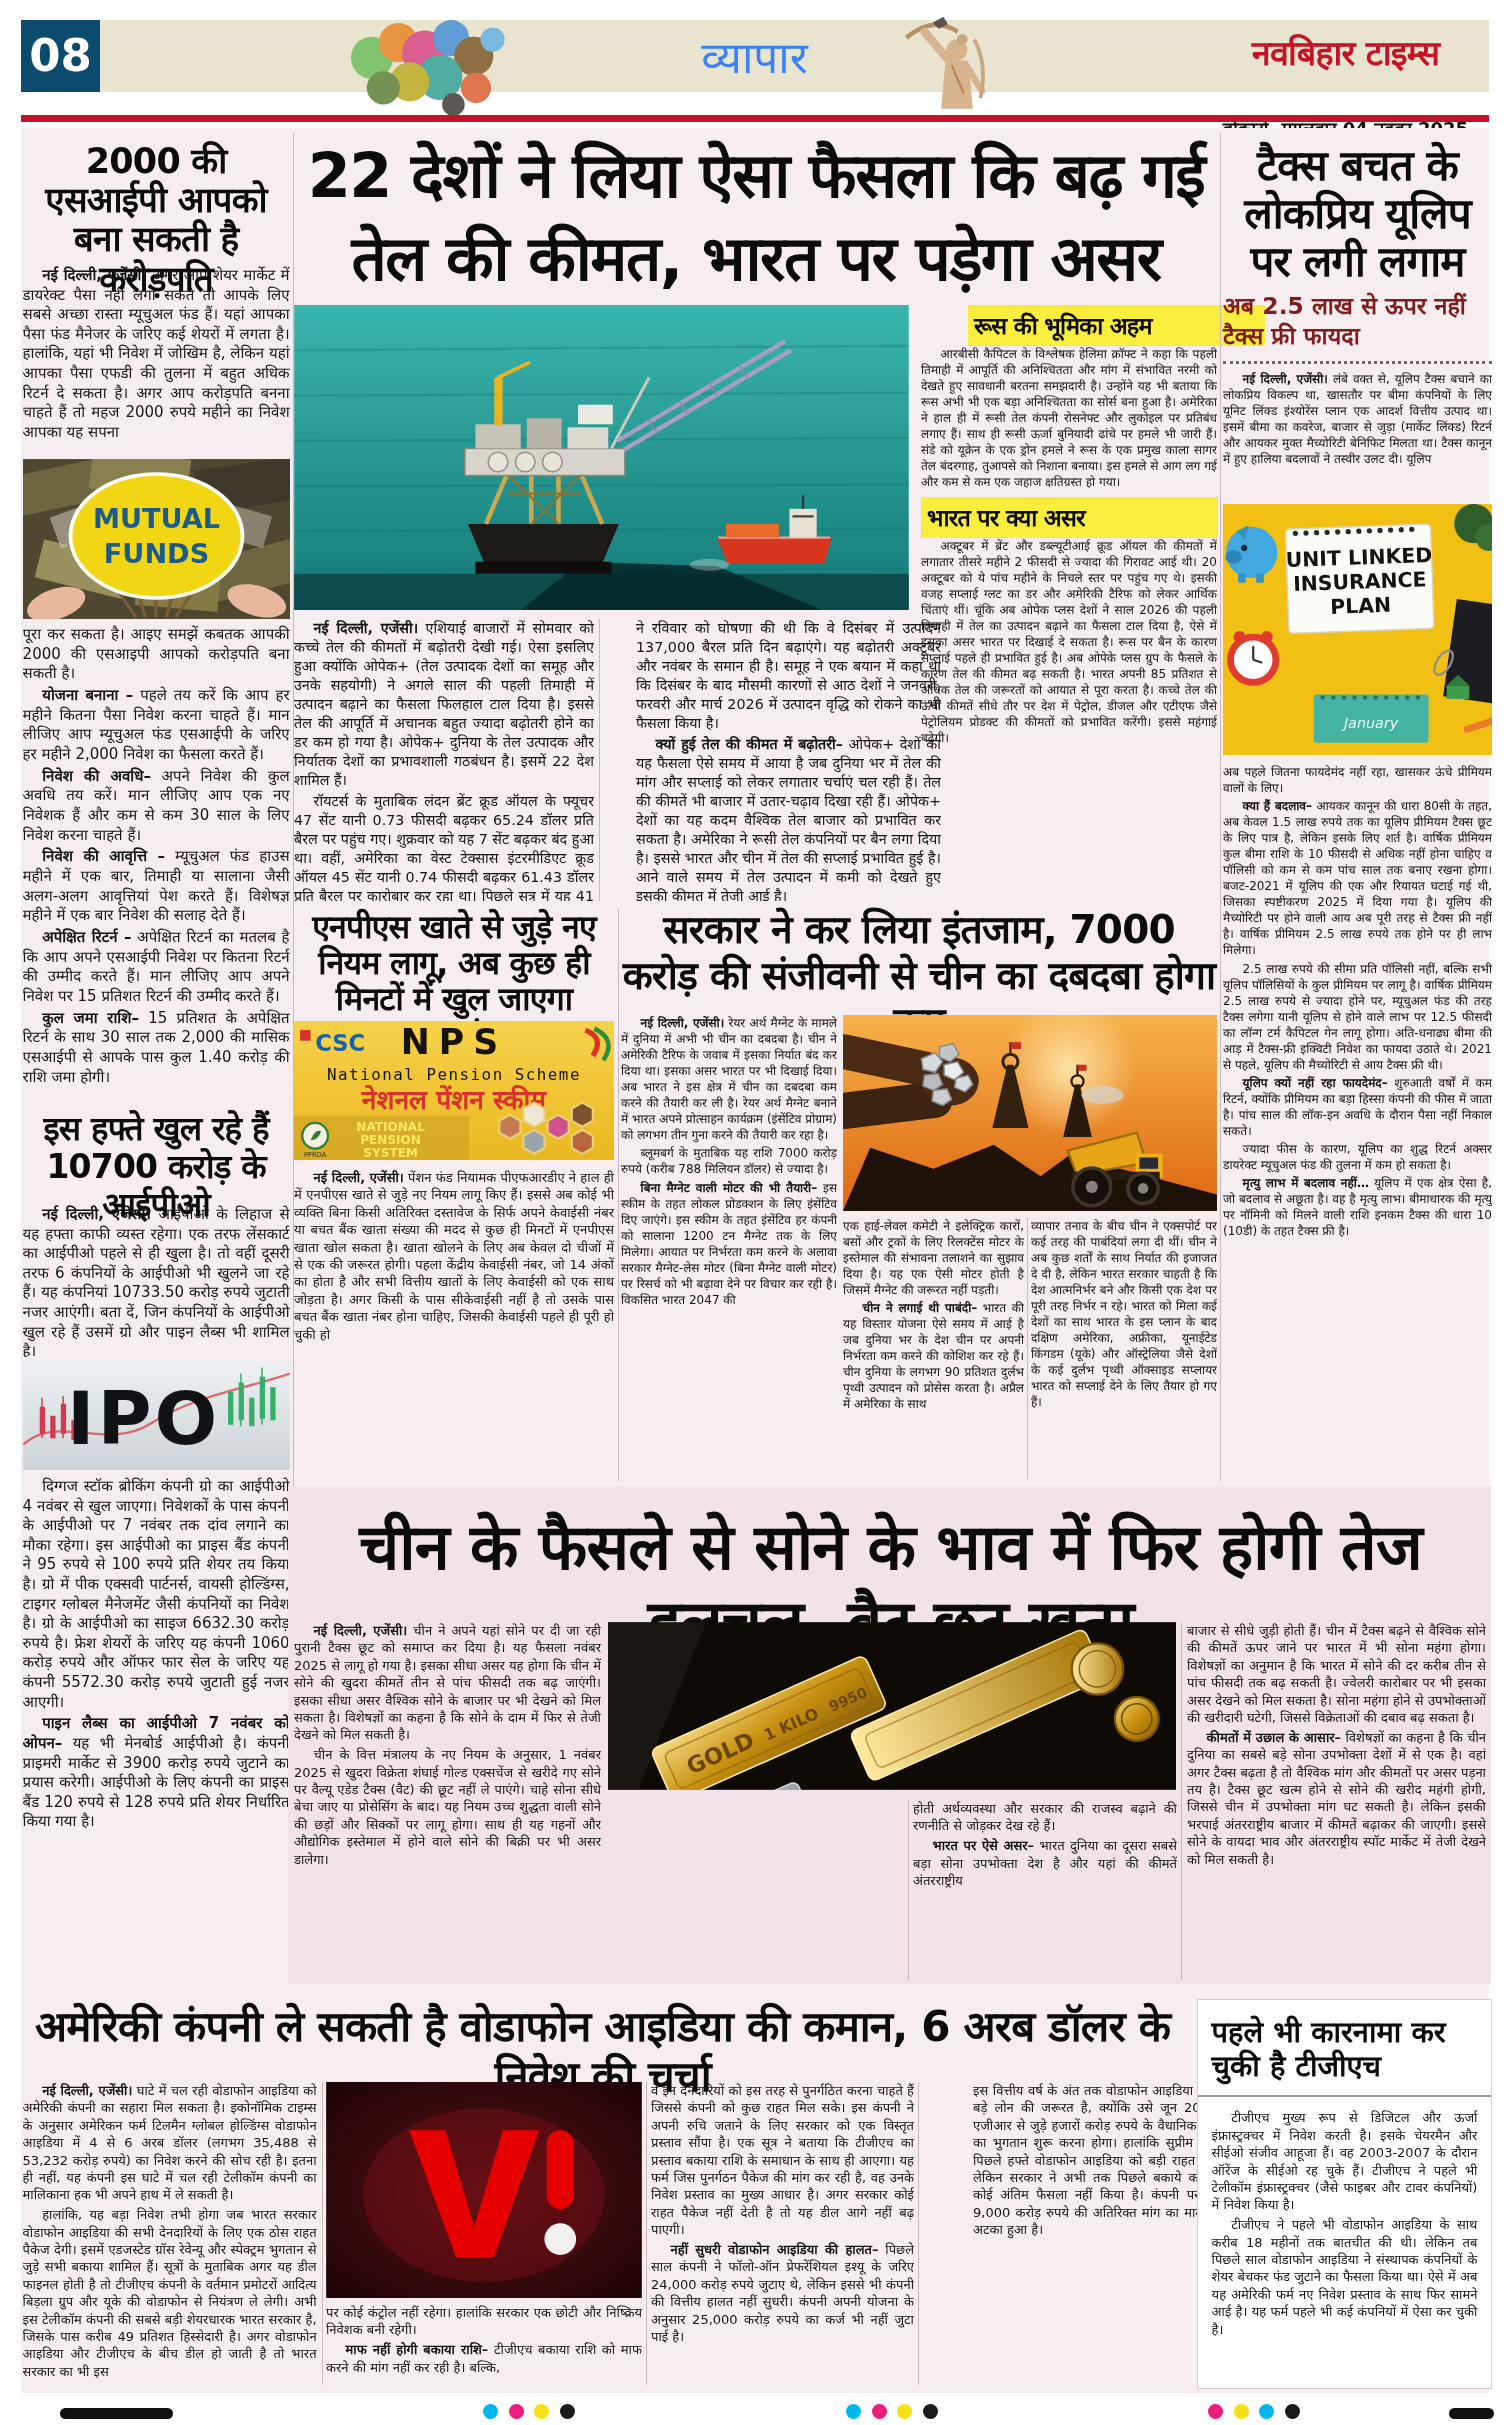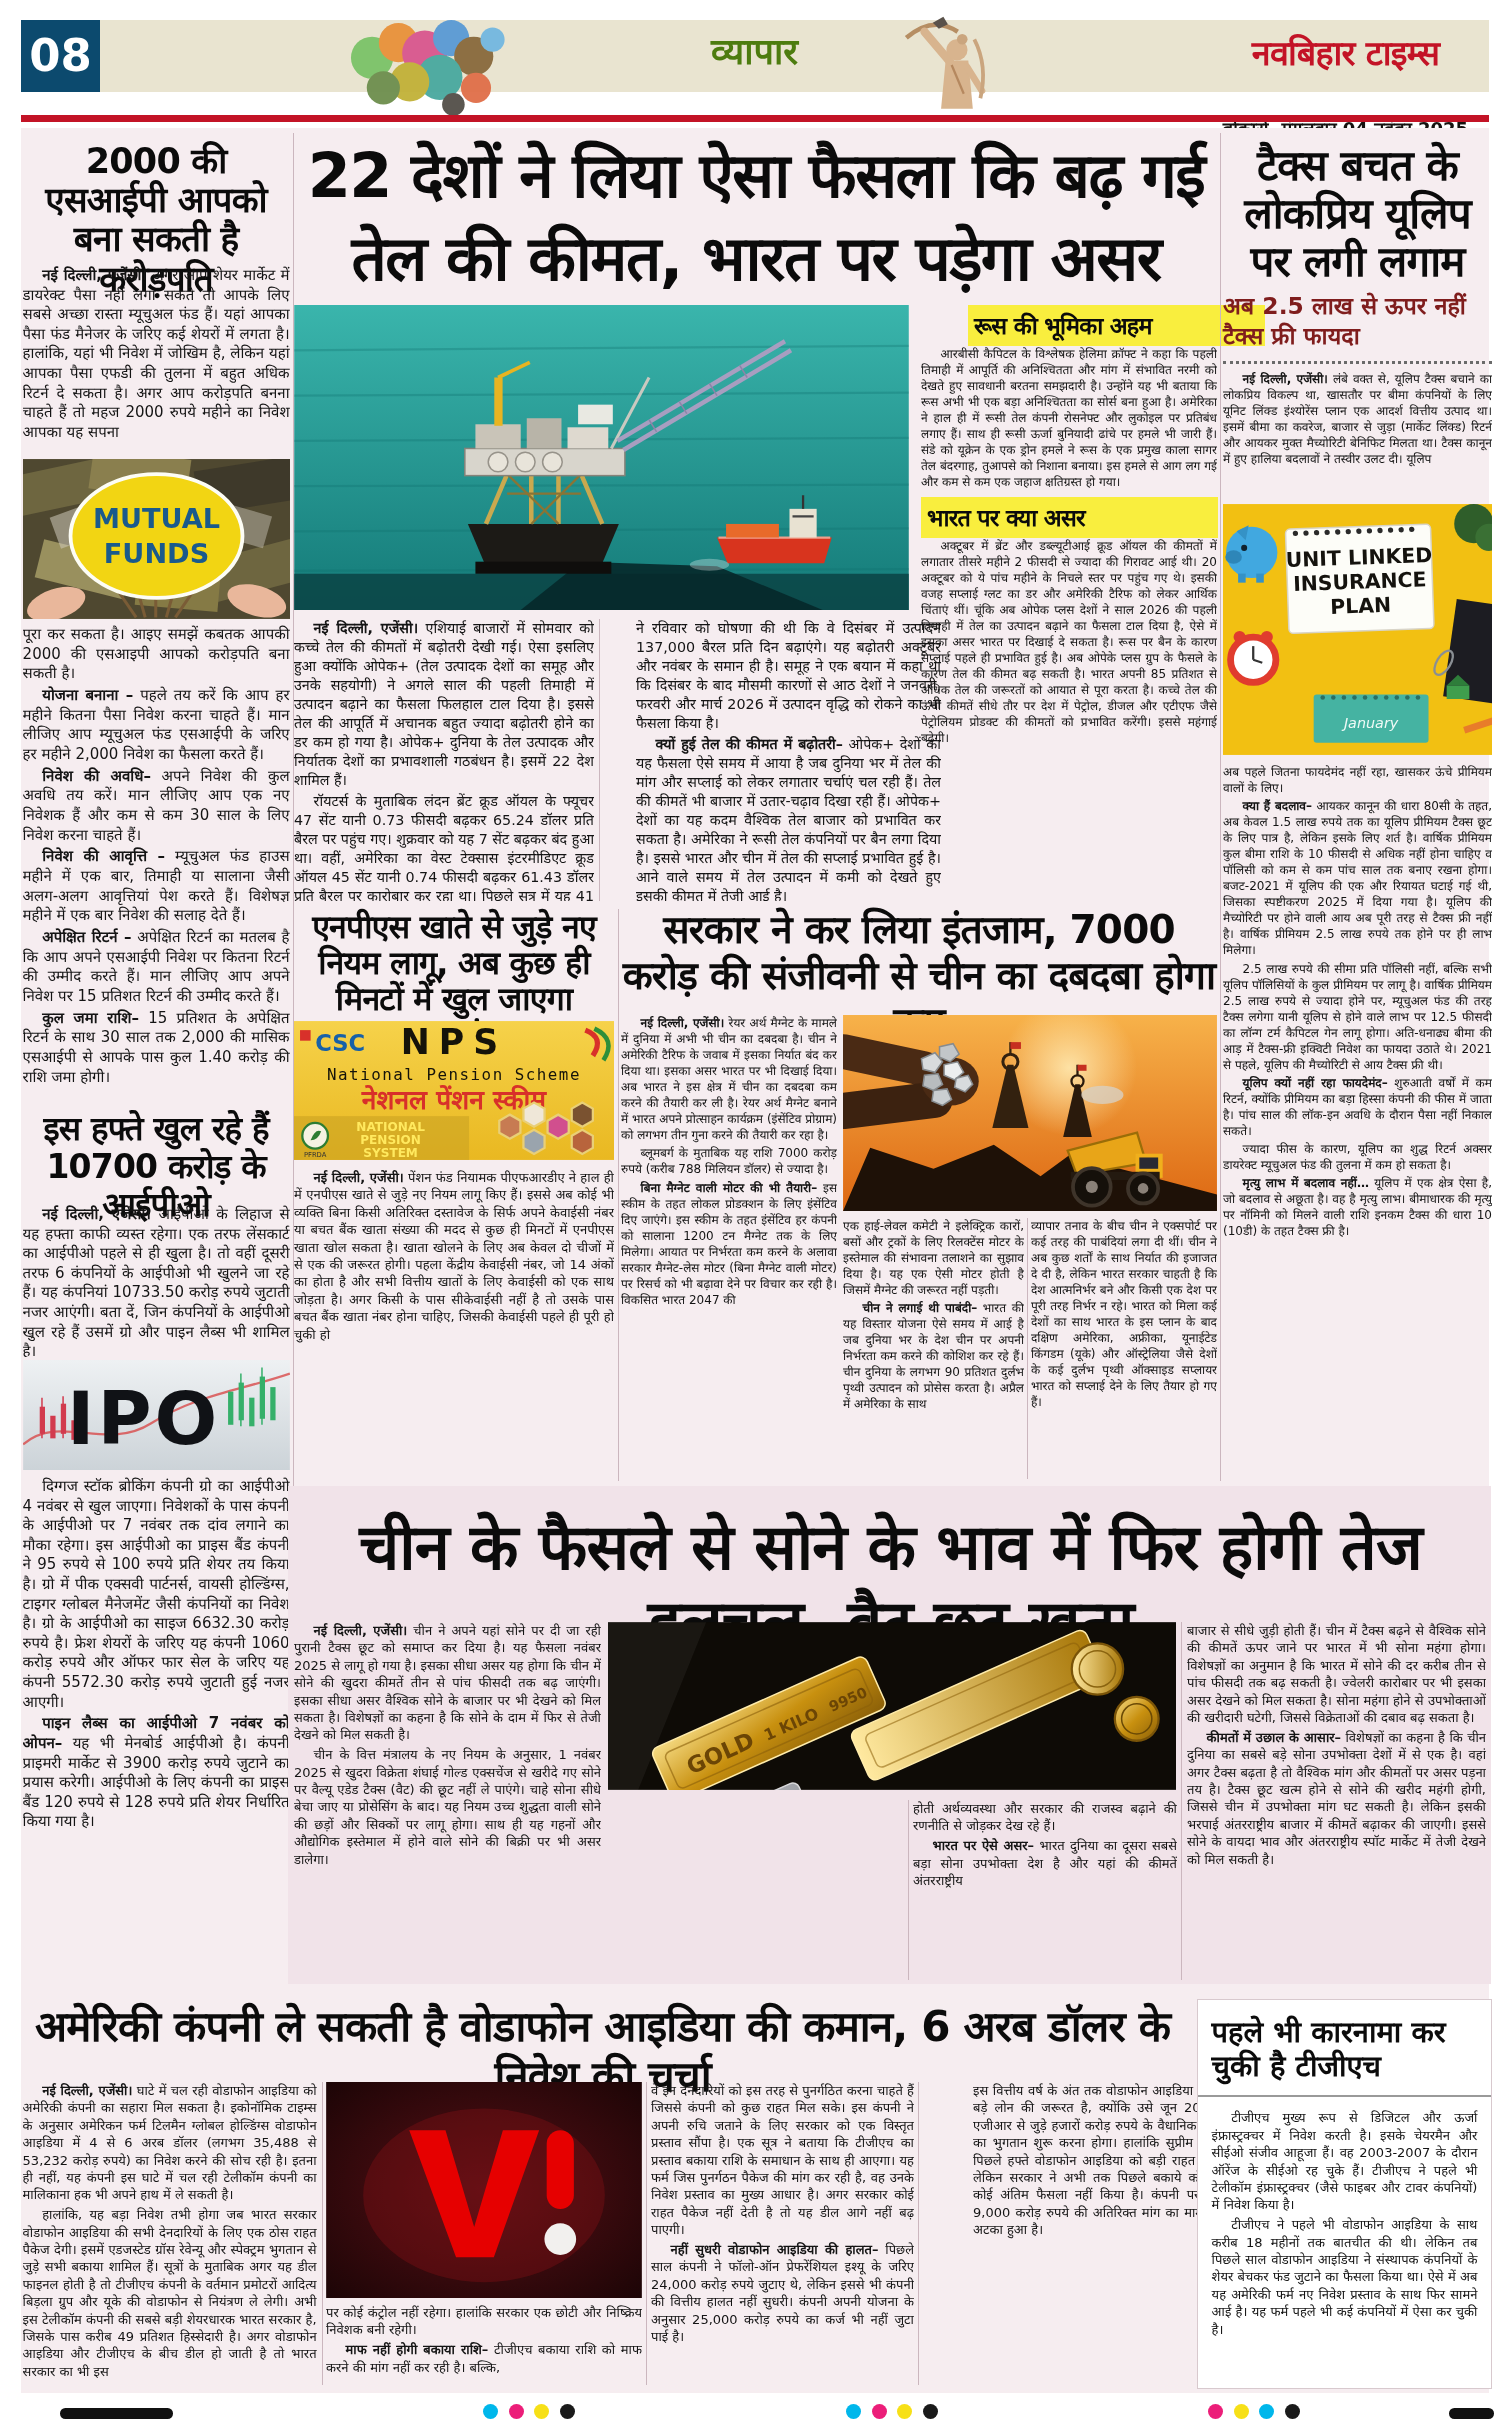--- a/index.html
+++ b/index.html
@@ -43,21 +43,21 @@
       <circle cx="197" cy="68" r="26" fill="#8a6b3e"></circle>
         <circle cx="152" cy="96" r="30" fill="#4aa9a0"></circle>
       <circle cx="112" cy="102" r="26" fill="#c2b23a"></circle>
         <circle cx="200" cy="110" r="20" fill="#e0704a"></circle>
       <circle cx="77" cy="110" r="22" fill="#6f8f4f"></circle>
         <circle cx="170" cy="132" r="15" fill="#55514a"></circle>
       <circle cx="222" cy="46" r="16" fill="#74b8e0"></circle>
     </g>
   </svg>
 
-  <div class="abs ctext" style="left:528px;top:26px;width:453px;font-size:36px;font-weight:700;color:#4d7c0f;letter-spacing:0px;">व्यापार</div>
+  <div class="abs ctext" style="left:528px;top:26px;width:453px;font-size:44px;font-weight:400;color:#3b82f6;letter-spacing:0px;">व्यापार</div>
 
   <svg class="abs" style="left:861px;top:9px;" width="204" height="112" viewBox="0 0 270 148">
     <path d="M60,38 Q95,8 128,30" stroke="#b68e63" stroke-width="6" fill="none"></path>
     <path d="M95,18 l14,-8 l6,10 l-12,6 Z" fill="#5a524a"></path>
     <line x1="118" y1="70" x2="84" y2="30" stroke="#d8b48e" stroke-width="11" stroke-linecap="round"></line>
     <circle cx="127" cy="54" r="14" fill="#d8b48e"></circle>
     <circle cx="134" cy="40" r="7" fill="#caa57e"></circle>
     <path d="M112,68 L142,68 L148,132 L106,132 Z" fill="#d8b48e"></path>
     <line x1="140" y1="76" x2="160" y2="108" stroke="#d8b48e" stroke-width="9" stroke-linecap="round"></line>
     <line x1="120" y1="74" x2="136" y2="112" stroke="#b5885f" stroke-width="3"></line>

